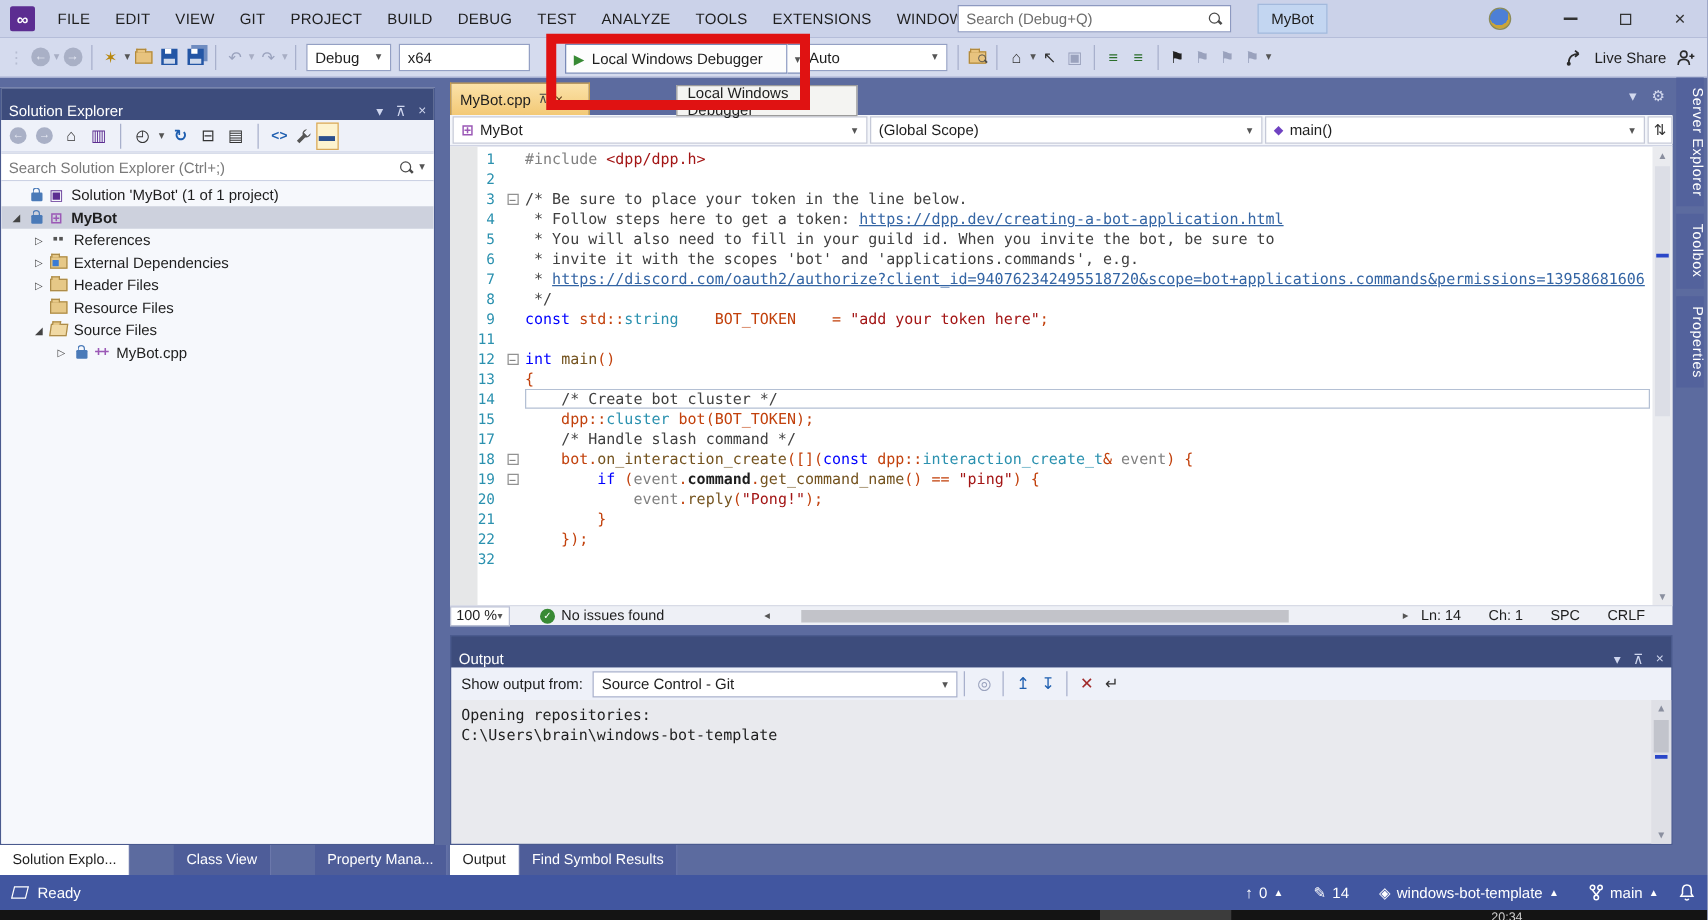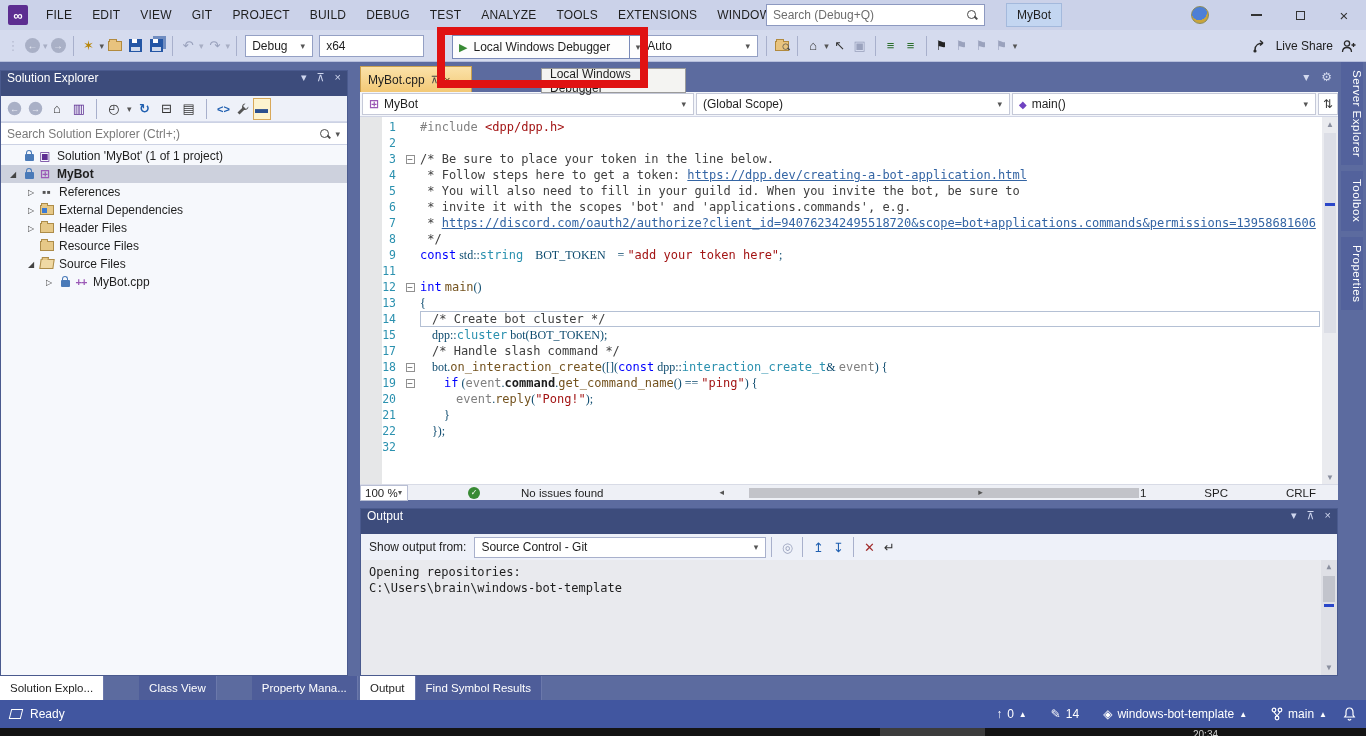--- a/index.html
+++ b/index.html
@@ -46,21 +46,21 @@
   .run-btn .play { color:#388a34; font-size:11px; margin-right:6px; }
   .run-split { position:absolute; left:630px; top:35px; width:17px; height:24px; background:#fdfdfd; border:1px solid #7a8ab8; border-left:none; display:flex; align-items:center; justify-content:center; }
   .tb-right { position:absolute; right:10px; top:30px; height:32px; display:flex; align-items:center; gap:8px; }
 
   
   .annot-tooltip { position:absolute; left:541px; top:68px; width:145px; height:25px; background:#f4f4f2; border:1px solid #9b9b9b; display:flex; align-items:center; padding-left:8px; z-index:30; font-size:12px; }
   .annot-rect { position:absolute; left:437px; top:27px; width:211px; height:61px; border:8px solid #e01212; z-index:40; }
 
   
   .solution-explorer { position:absolute; left:0; top:70px; width:348px; height:606px; background:#f2f4fb; display:flex; flex-direction:column; border:1px solid #4a5a8e; }
-  .tw-title { height:25px; background:#3d4c7c; color:#fff; display:flex; align-items:flex-start; padding:0 6px; flex:none; }
+  .tw-title { height:25px; background:#3d4c7c; color:#fff; display:flex; align-items:flex-end; padding:0 6px; flex:none; }
   .tw-title .tw-icons { margin-left:auto; display:flex; gap:10px; color:#cfd6ee; font-size:11px; }
   .se-toolbar { height:26px; background:#eef1f9; display:flex; align-items:center; padding:0 4px; gap:2px; flex:none; border-bottom:1px solid #d4d9ea; }
   .se-toolbar .ti { color:#2b4f8e; }
   .tog-on { background:#fdf3cf; border:1px solid #d8a85a; }
   .se-search { height:23px; margin:0; background:#fff; border-top:1px solid #ccd2e4; border-bottom:1px solid #ccd2e4; display:flex; align-items:center; padding:0 6px; color:#7a7a7a; flex:none; }
   .se-search .mag { margin-left:auto; }
   .se-tree { flex:1; background:#f6f8fc; overflow:hidden; padding-top:2px; }
   .tree-row { height:18px; display:flex; align-items:center; white-space:nowrap; }
   .tree-row.sel { background:#cdd1dd; }
   .tree-row .exp { width:16px; text-align:center; font-size:8px; color:#444; flex:none; }
@@ -91,25 +91,25 @@
   .bp-margin { position:absolute; left:0; top:0; width:22px; height:367px; background:#e6e7e8; }
   .code-scroll { position:absolute; right:0; top:0; width:16px; height:367px; background:#eaebef; }
   .sbar-arrow { position:absolute; left:0; width:16px; height:14px; display:flex; align-items:center; justify-content:center; color:#8a8f9f; font-size:8px; }
   .code-lines { position:absolute; left:0; top:2px; width:960px; }
   .code-line { height:16px; display:flex; align-items:center; font-family:"DejaVu Sans Mono","Liberation Mono",monospace; font-size:12px; white-space:pre; }
   .code-line .num { width:40px; text-align:right; padding-right:4px; color:#2b91af; flex:none; font-size:11.5px; }
   .code-line .fold { width:20px; flex:none; display:flex; align-items:center; justify-content:center; }
   .foldbox { width:9px; height:9px; border:1px solid #919191; background:#fff; color:#333; font-size:8px; line-height:7px; text-align:center; }
   .code-line .txt { flex:1; overflow:hidden; height:16px; line-height:16px; }
   .code-line.current .txt { box-shadow:inset 0 0 0 1px #b4c0d4; }
-  .tk-pl{color:#0c4a6e;font-family:Liberation Serif, serif;} .tk-kw{color:#0000ff;} .tk-ty{color:#2b91af;} .tk-str{color:#a31515;}
+  .tk-pl{color:#c2410c;} .tk-kw{color:#0000ff;} .tk-ty{color:#2b91af;} .tk-str{color:#a31515;}
   .tk-com{color:#404040;} .tk-url{color:#3465a4;text-decoration:underline;} .tk-fn{color:#74531f;}
   .tk-param{color:#808080;} .tk-pp{color:#808080;} .tk-fld{color:#1e1e1e;font-weight:bold;}
   .blue-mark { position:absolute; right:3px; width:10px; height:3px; background:#2a46c8; }
-  .ed-status { position:absolute; left:0; top:418px; width:978px; height:16px; background:#eef0f6; display:flex; align-items:center; font-size:11.5px; border-top:1px solid #d8dbe6;gap:36px; }
+  .ed-status { position:absolute; left:0; top:418px; width:978px; height:16px; background:#eef0f6; display:flex; align-items:center; font-size:11.5px; border-top:1px solid #d8dbe6; }
   .zoom-combo { width:48px; height:16px; background:#fff; border:1px solid #b9bfd4; display:flex; align-items:center; padding:0 4px; margin-right:24px; }
   .zoom-combo .caret { margin-left:auto; font-size:8px; }
   .ok-badge { width:12px; height:12px; border-radius:50%; background:#388a34; color:#fff; font-size:8px; display:flex; align-items:center; justify-content:center; margin-right:5px; }
   .hscroll { flex:1; height:16px; position:relative; margin:0 10px 0 80px; }
   .hs-thumb { position:absolute; left:30px; top:3px; width:390px; height:10px; background:#c2c3c9; }
   .hs-arrow { position:absolute; top:2px; color:#555; font-size:9px; }
   .ed-ind { margin-right:22px; color:#1e1e1e; }
 
   
   .output { position:absolute; left:360px; top:508px; width:978px; height:168px; display:flex; flex-direction:column; border:1px solid #4a5a8e; }

